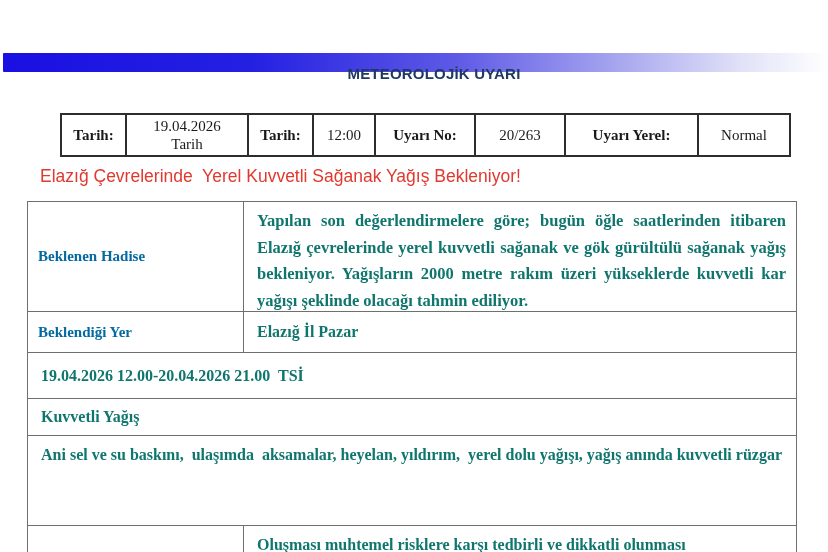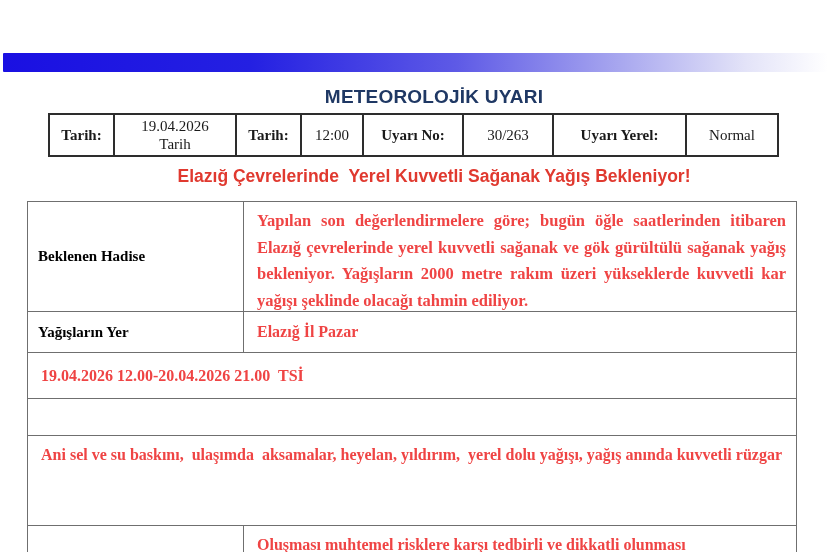--- a/index.html
+++ b/index.html
@@ -19,33 +19,33 @@
     left: 3px; right: 0;
     top: 53px; height: 19px;
     background: linear-gradient(90deg, #1a10e2 0%, #2420e2 30%, #5e5ae6 55%, #a9a8ef 75%, #e3e3f8 90%, #ffffff 100%);
     border-radius: 1px;
   }
 
   
   .doc-title {
     position: absolute;
     left: 40px; right: 0;
-    top: 86px;
+    top: 65px;
     text-align: center;
     font-family: "Liberation Sans", sans-serif;
     font-weight: bold;
-    font-size: 19px;
+    font-size: 15px;
     color: #1f3864;
     letter-spacing: 0.2px;
   }
 
   
   table.info-table {
     position: absolute;
-    left: 48px; top: 113px;
+    left: 60px; top: 113px;
     width: 729px; height: 39px;
     border-collapse: collapse;
     table-layout: fixed;
     font-size: 15px;
     color: #1a1a1a;
     border-radius: 8px;
   }
   table.info-table td {
     border: 2px solid #2d2d2d;
     text-align: center;
@@ -53,23 +53,22 @@
     padding: 2px 4px;
   }
   table.info-table td.lbl { font-weight: bold; }
   .two-line { line-height: 18px; }
 
   
   .headline {
     position: absolute;
     left: 40px; right: 0;
     top: 166px;
-    text-align: center;
     font-family: "Liberation Sans", sans-serif;
-    font-weight: bold;
+    font-weight: normal;
     font-size: 17.5px;
     color: #e0392f;
     white-space: pre-wrap;
   }
 
   
   .dtable {
     position: absolute;
     left: 27px; top: 201px;
     width: 770px;
@@ -84,27 +83,27 @@
   .dlabel {
     width: 216px;
     flex: 0 0 216px;
     border-right: 1.5px solid #6f6f6f;
     display: flex;
     align-items: center;
     padding-left: 10px;
     padding-right: 12px;
     font-weight: bold;
     font-size: 15px;
-    color: #000000;
+    color: #0369a1;
   }
   .dval {
     flex: 1 1 auto;
     font-weight: bold;
     font-size: 16px;
-    color: #ef4444;
+    color: #0f766e;
     padding-left: 13px;
     padding-right: 10px;
     white-space: pre-wrap;
     line-height: 24px;
   }
   .dval.center { display: flex; align-items: center; }
   .dval.top { padding-top: 7px; }
   .dval.para {
     white-space: normal;
     text-align: justify;
@@ -144,46 +143,47 @@
       <td class="lbl">Tarih:</td>
       <td>
         <div class="two-line">
           <div>19.04.2026</div>
           <div>Tarih</div>
         </div>
       </td>
       <td class="lbl">Tarih:</td>
       <td>12:00</td>
       <td class="lbl">Uyarı No:</td>
-      <td>30/263</td>
+      <td>20/263</td>
       <td class="lbl">Uyarı Yerel:</td>
       <td>Normal</td>
     </tr>
   </tbody>
     </table>
 
   <div class="headline">Elazığ Çevrelerinde  Yerel Kuvvetli Sağanak Yağış Bekleniyor!</div>
 
   <div class="dtable">
 
     <div class="drow h-r1">
       <div class="dlabel">Beklenen Hadise</div>
       <div class="dval para">Yapılan son değerlendirmelere göre; bugün öğle saatlerinden itibaren Elazığ çevrelerinde yerel kuvvetli sağanak ve gök gürültülü sağanak yağış bekleniyor. Yağışların 2000 metre rakım üzeri yükseklerde kuvvetli kar yağışı şeklinde olacağı tahmin ediliyor.</div>
     </div>
 
     <div class="drow h-r2">
-      <div class="dlabel">Yağışların Yer</div>
+      <div class="dlabel">Beklendiği Yer</div>
       <div class="dval center">Elazığ İl Pazar</div>
     </div>
 
     <div class="drow h-r3">
       <div class="dval center">19.04.2026 12.00-20.04.2026 21.00  TSİ</div>
     </div>
 
     <div class="drow h-r4">
+      <div class="dval center">Kuvvetli Yağış</div>
     </div>
 
     <div class="drow h-r5">
       <div class="dval top">Ani sel ve su baskını,  ulaşımda  aksamalar, heyelan, yıldırım,  yerel dolu yağışı, yağış anında kuvvetli rüzgar</div>
     </div>
 
     <div class="drow h-r6">
       <div class="dlabel"></div>
       <div class="dval top">Oluşması muhtemel risklere karşı tedbirli ve dikkatli olunması</div>
     </div>

